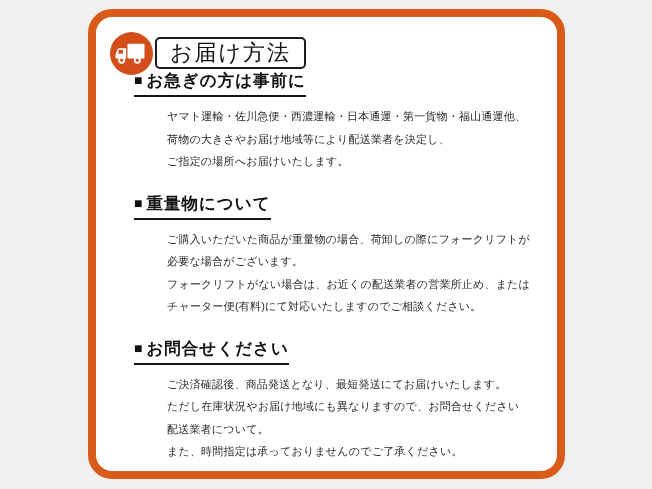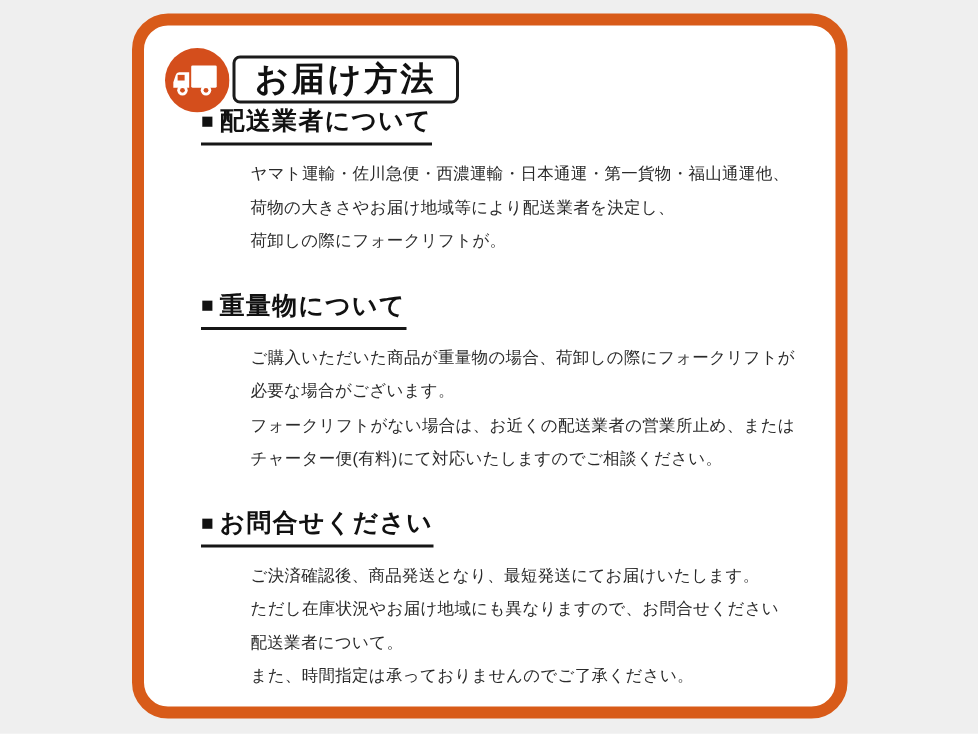--- a/index.html
+++ b/index.html
@@ -41,21 +41,21 @@
     min-width: 151px;
     height: 32px;
     padding: 0 10px;
     border: 2px solid #1b1b1b;
     border-radius: 5px;
     background: #ffffff;
     display: flex;
     align-items: center;
     justify-content: center;
     font-size: 22px;
-    font-weight: bold;
+    font-weight: normal;
     letter-spacing: 2px;
     color: #111111;
     white-space: nowrap;
   }
   .content {
     padding: 3px 14px 0 38px;
     color: var(--text-color, #2a2a2a);
   }
   .section { margin-bottom: 20px; }
   .section-heading {
@@ -102,26 +102,26 @@
       </span>
       <div class="title-box">
         <span>お届け方法</span>
       </div>
     </div>
 
     <div class="content">
 
       <div class="section">
         <div class="section-heading">
-          <span class="underline"><span class="marker">■</span><span>配送業者について</span></span>
+          <span class="underline"><span class="marker">■</span><span>お急ぎの方は事前に</span></span>
         </div>
         <div class="section-body">
           <div>ヤマト運輸・佐川急便・西濃運輸・日本通運・第一貨物・福山通運他、</div>
           <div>荷物の大きさやお届け地域等により配送業者を決定し、</div>
-          <div>荷卸しの際にフォークリフトが。</div>
+          <div>ご指定の場所へお届けいたします。</div>
         </div>
       </div>
 
       <div class="section">
         <div class="section-heading">
           <span class="underline"><span class="marker">■</span><span>重量物について</span></span>
         </div>
         <div class="section-body">
           <div>ご購入いただいた商品が重量物の場合、荷卸しの際にフォークリフトが</div>
           <div>必要な場合がございます。</div>

